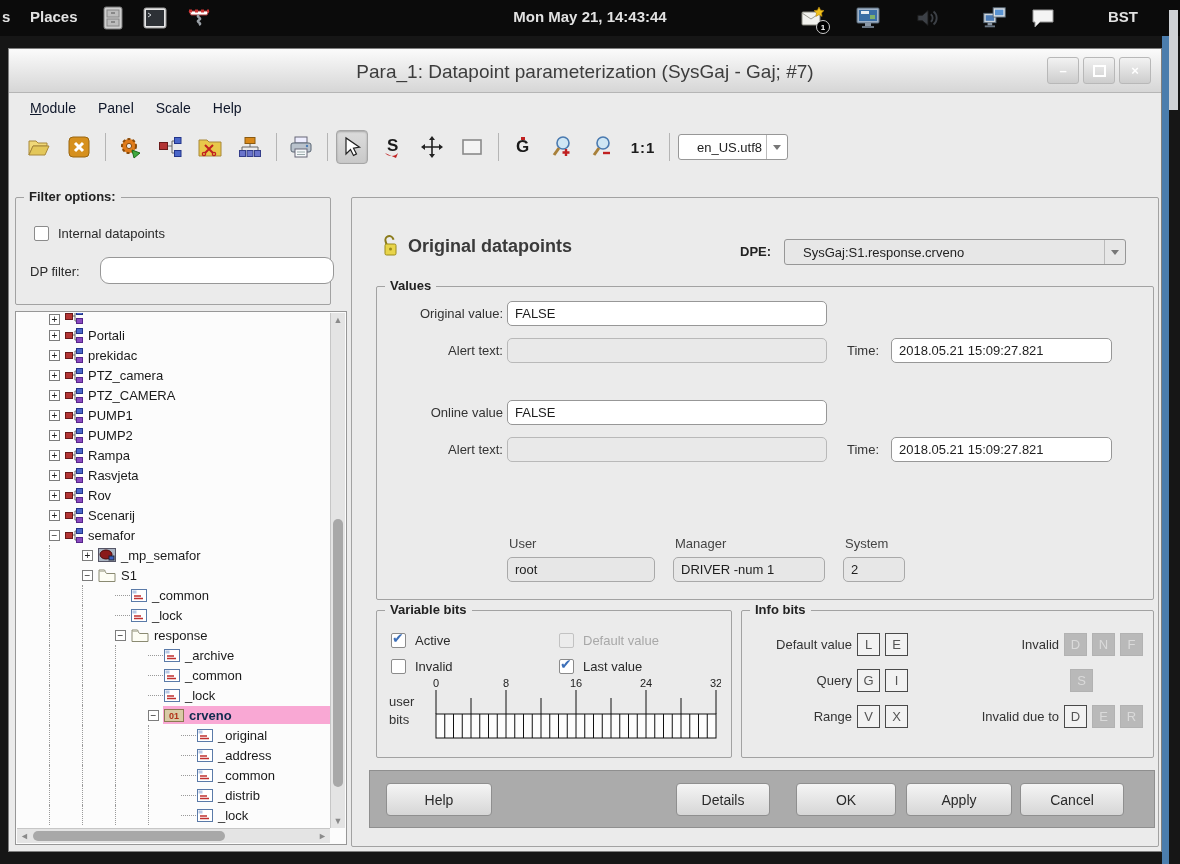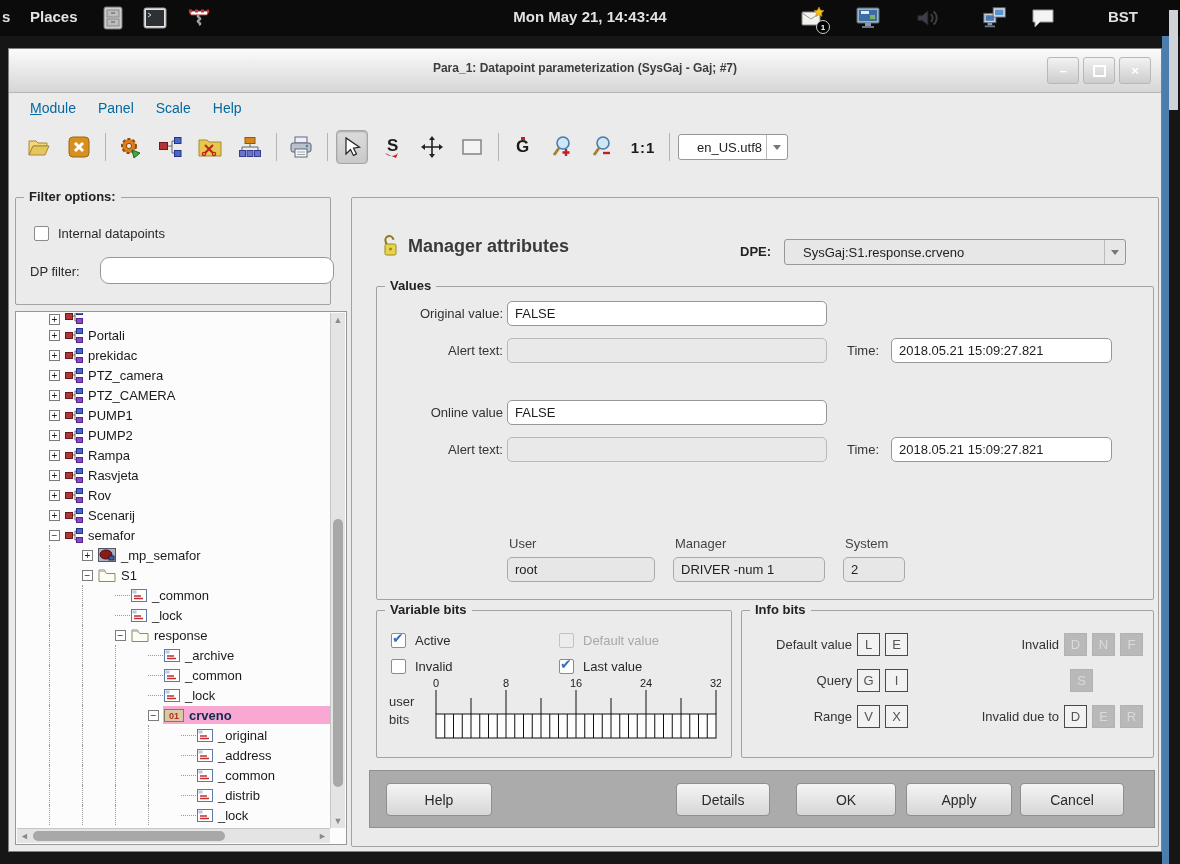--- a/index.html
+++ b/index.html
@@ -18,29 +18,29 @@
               border:1px solid #ccc;border-radius:50%;color:#fff;font-size:8px;font-weight:bold;
               display:flex;align-items:center;justify-content:center;}
   
   #strip-blue{position:absolute;left:1162px;top:36px;width:7px;height:828px;background:#4b7dad;}
   #strip-grey{position:absolute;left:1169px;top:10px;width:9px;height:100px;background:#cfd2d6;}
   
   #win{position:absolute;left:8px;top:48px;width:1154px;height:804px;background:#ebebeb;
        border:1px solid #7f7f7f;box-sizing:border-box;}
   #titlebar{position:absolute;left:0;top:0;width:100%;height:44px;
             background:linear-gradient(#fbfbfb,#d6d6d6);border-bottom:1px solid #b5b5b5;box-sizing:border-box;}
-  #title{position:absolute;left:0;right:0;top:12px;text-align:center;font-size:12px;font-weight:bold;color:#3d3d3d;}
+  #title{position:absolute;left:0;right:0;top:12px;text-align:center;font-size:19px;font-weight:normal;color:#3d3d3d;}
   #winbtns{position:absolute;right:10px;top:8px;display:flex;gap:4px;}
   .wbtn{width:30px;height:25px;border:1px solid #b8b8b8;border-radius:3px;
         background:linear-gradient(#f2f2f2,#cdcdcd);color:#fff;font-weight:bold;font-size:13px;
         display:flex;align-items:center;justify-content:center;cursor:default;}
   .wbtn .sq{width:9px;height:8px;border:2px solid #fff;}
   
   #menubar{position:absolute;left:0;top:44px;width:100%;height:30px;display:flex;align-items:center;padding-left:10px;box-sizing:border-box;}
-  .mitem{font-size:14px;color:#0369a1;padding:3px 11px;cursor:default;}
+  .mitem{font-size:14px;color:#0f172a;padding:3px 11px;cursor:default;}
   
   #toolbar{position:absolute;left:0;top:74px;width:100%;height:48px;display:flex;align-items:center;padding-left:14px;box-sizing:border-box;}
   .tbtn{width:32px;height:34px;display:flex;align-items:center;justify-content:center;margin-right:8px;cursor:default;}
   .tbtn.active{background:linear-gradient(#dcdcdc,#c9c9c9);border:1px solid #a6a6a6;border-radius:4px;
                box-shadow:inset 0 1px 2px rgba(0,0,0,.25);box-sizing:border-box;}
   .tsep{width:1px;height:28px;background:#b5b5b5;margin:0 8px 0 2px;}
   .ratio{font-size:15px;font-weight:bold;color:#1c1c1c;letter-spacing:1px;}
   .combo{display:flex;align-items:center;height:26px;background:#fff;border:1px solid #979797;border-radius:3px;box-sizing:border-box;}
   .combo .ctext{flex:1;font-size:13px;color:#222;padding:0 6px;white-space:nowrap;overflow:hidden;margin-left:12px;}
   .combo .carr{width:20px;align-self:stretch;border-left:1px solid #bbb;display:flex;align-items:center;justify-content:center;}
@@ -732,21 +732,21 @@
   </div>
 
   <div class="gbox" id="rightbox">
     <span id="lock-icon">
       <svg width="18" height="24" viewBox="0 0 18 24">
           <path d="M4 11 V6 a4 4 0 0 1 8 0 v1" fill="none" stroke="#8a7a1a" stroke-width="2" transform="rotate(-18 8 8)"></path>
           <rect x="3" y="10" width="11" height="11" rx="1.5" fill="#e8d44a" stroke="#9a8a1a"></rect>
           <circle cx="8.5" cy="15" r="1.5" fill="#9a8a1a"></circle>
         </svg>
     </span>
-    <span id="attr-title">Manager attributes</span>
+    <span id="attr-title">Original datapoints</span>
     <span id="dpe-label">DPE:</span>
     <span class="combo" id="dpe-combo">
       <span class="ctext">SysGaj:S1.response.crveno</span>
       <span class="carr">
           <span class="tri-down"></span>
         </span>
     </span>
 
     <div class="gbox" id="valuesbox">
       <span class="legend">Values</span>

